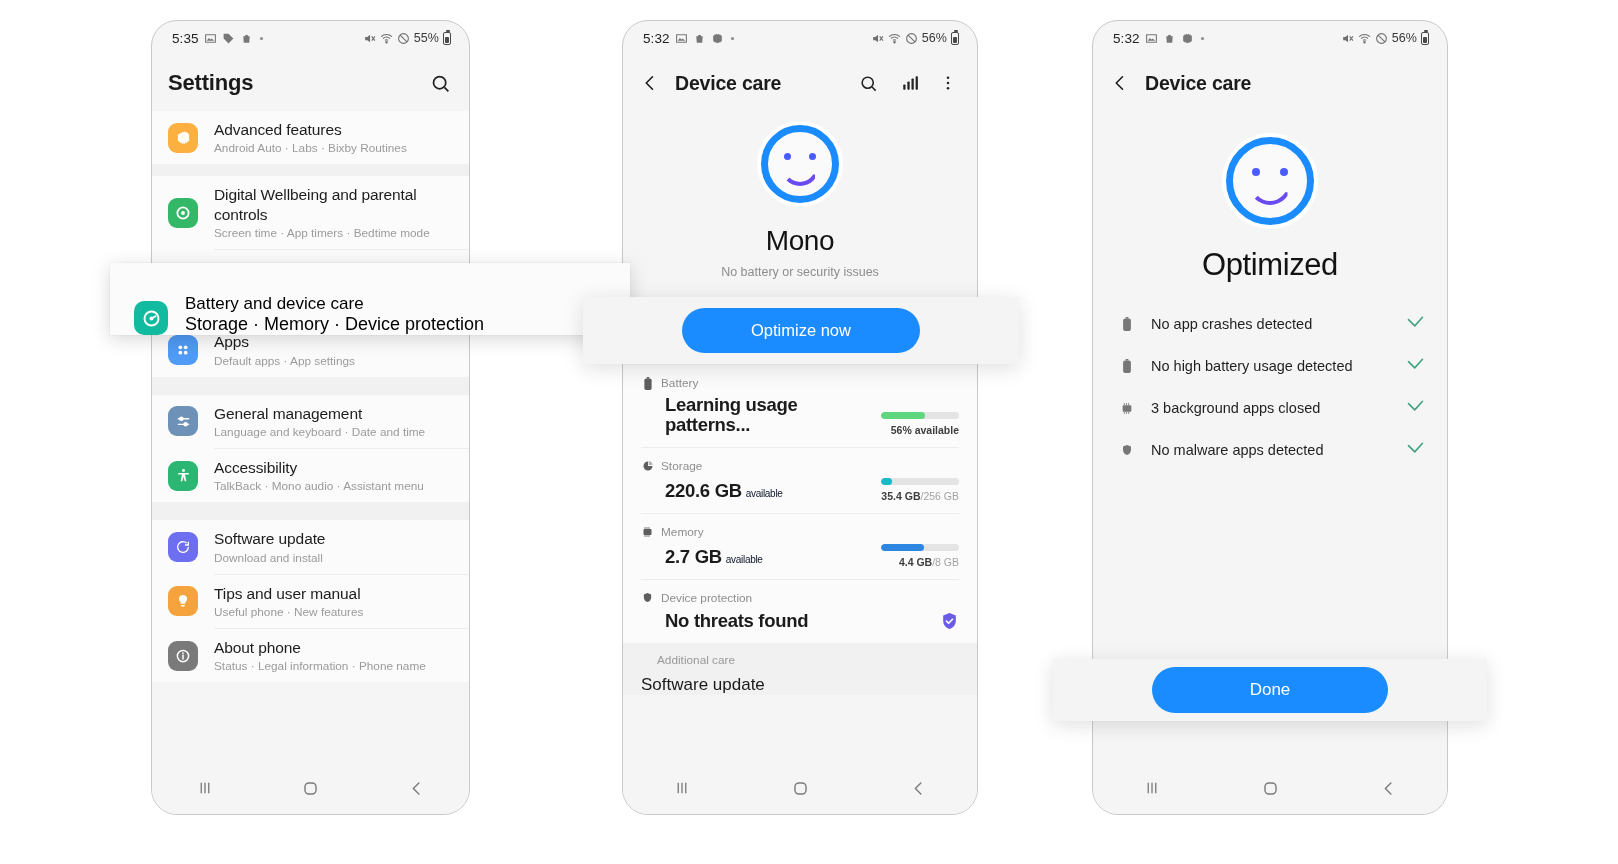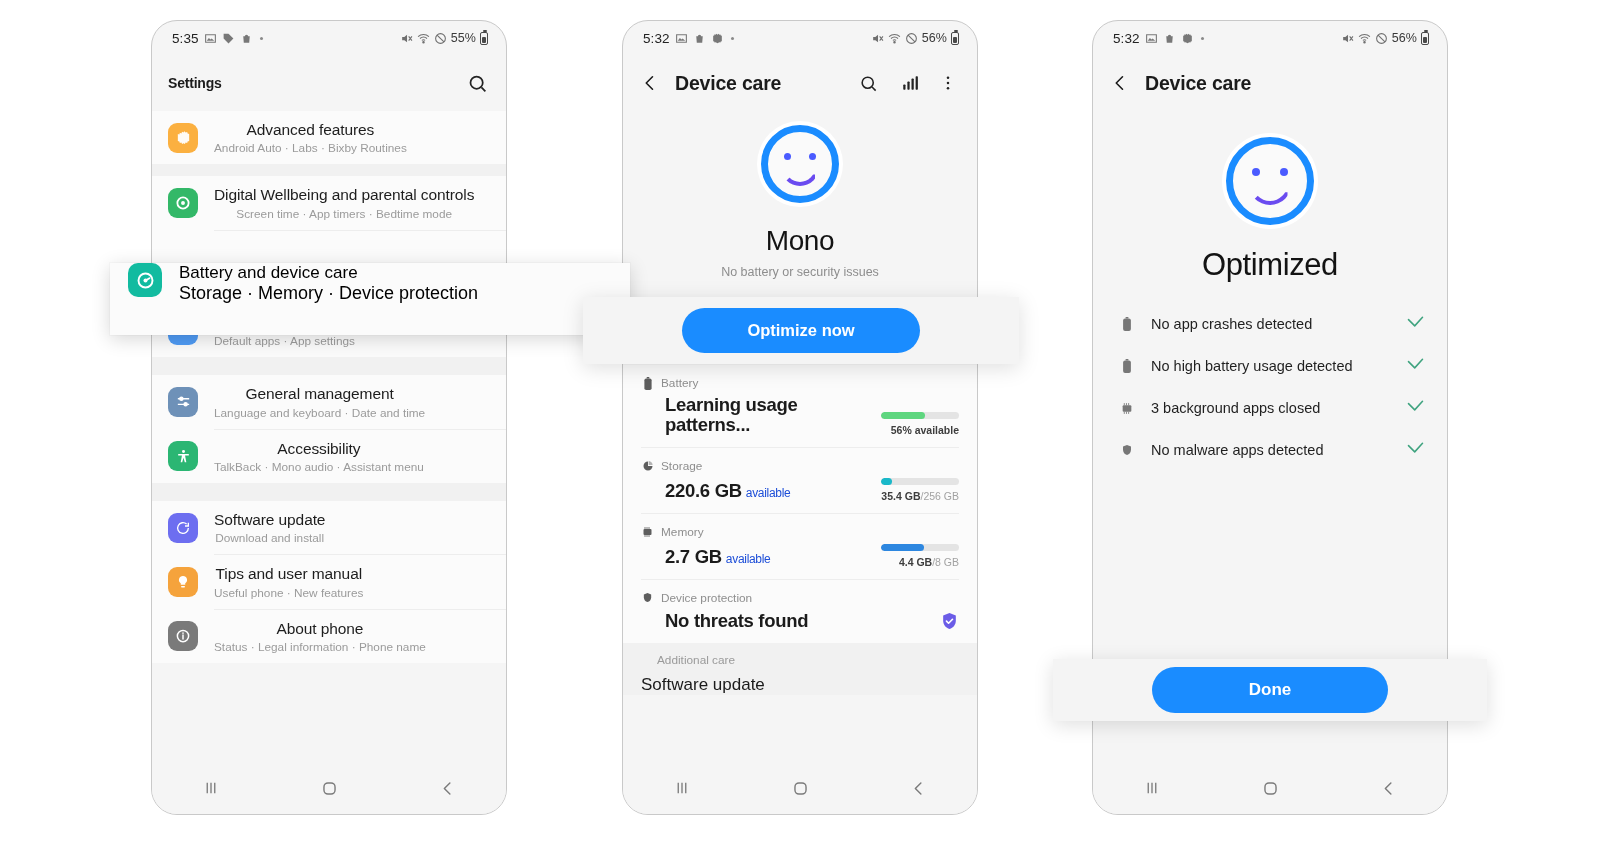--- a/index.html
+++ b/index.html
@@ -12,68 +12,68 @@
   .stage { position: relative; width: 1618px; height: 864px; background:#fff; }
 
   
   .phone {
     position: absolute;
     background: #f5f5f5;
     border: 1.5px solid #c9c9c9;
     border-radius: 26px;
     overflow: hidden;
   }
-  #phone1 { left: 151px; top: 20px;  width: 356px; height: 795px; }
+  #phone1 { left: 151px; top: 20px;  width: 319px; height: 795px; }
   #phone2 { left: 622px; top: 20px;  width: 356px; height: 795px; }
   #phone3 { left: 1092px;top: 20px;  width: 356px; height: 795px; }
 
   
   .statusbar {
     height: 34px; display: flex; align-items: center;
     padding: 0 18px 0 20px; font-size: 13.5px; color: #2b2b2b;
     letter-spacing: .1px;
   }
   .sb-left { display:flex; align-items:center; gap:5px; }
   .sb-time { font-size: 13.5px; color:#222; font-weight:400; }
   .sb-right { margin-left:auto; display:flex; align-items:center; gap:4px; font-size:12.5px; color:#3a3a3a;}
   .sb-ico { display:inline-block; width:13px; height:13px; opacity:.78; }
   .sb-dot { width:3px;height:3px;border-radius:50%;background:#8a8a8a;display:inline-block;margin-left:2px;}
   .sb-batt { width:8px;height:13px;border:1.5px solid #4a4a4a;border-radius:2px;position:relative;display:inline-block;}
   .sb-batt:before{content:"";position:absolute;top:-3px;left:2px;width:4px;height:2px;background:#4a4a4a;border-radius:1px;}
   .sb-batt:after{content:"";position:absolute;left:1px;right:1px;bottom:1px;height:6px;background:#4a4a4a;border-radius:1px;}
 
   
   .appbar { height: 56px; display: flex; align-items: center; padding: 0 16px; }
-  .appbar .title { font-size: 14px; font-weight: 700; color: #1b1b1b; letter-spacing:-.2px;}
+  .appbar .title { font-size: 22px; font-weight: 700; color: #1b1b1b; letter-spacing:-.2px;}
   .appbar.small .title { font-size: 19.5px; margin-left: 14px; }
   .appbar .spacer { flex: 1; }
   .ab-icon { width: 26px; height: 26px; display:flex; align-items:center; justify-content:center; color:#232323; margin-left: 16px;}
   .back-chevron { width: 22px; height: 22px; display:flex;align-items:center;justify-content:center;color:#1b1b1b;}
 
   
   .sgroup { background: #fbfbfb; }
   .sgroup + .gap { height: 12px; background: #f1f1f1; }
   .srow { display: flex; align-items: center; padding: 9px 18px 9px 16px; position: relative;}
   .srow .sicon {
     width: 30px; height: 30px; border-radius: 9px; flex: none;
     display:flex; align-items:center; justify-content:center; color:#fff;
     margin-right: 16px;
   }
-  .srow .stext { min-width:0;text-align:center; }
+  .srow .stext { min-width:0; }
   .srow .stitle { font-size: 15.5px; color: #1d1d1d; line-height:1.25; letter-spacing:-.1px;}
   .srow .ssub  { font-size: 11.8px; color: #9b9b9b; margin-top: 2px; white-space:nowrap;}
   .sdiv { height:1px; background:#ededed; margin-left: 62px; }
 
   
   .float-card {
     position: absolute; background:#fbfbfb; z-index: 30;
     box-shadow: 0 4px 18px rgba(0,0,0,.16), 0 0 0 1px rgba(0,0,0,.02);
   }
   #battery-card { left: 110px; top: 263px; width: 520px; height: 72px;
-    display:flex; align-items:flex-start; padding-left: 18px; }
+    display:flex; align-items:flex-end; padding-left: 24px; }
   #battery-card .sicon { width:34px;height:34px;border-radius:10px;margin-right:17px;}
   #battery-card .stitle{ font-size:17px; }
   #battery-card .ssub  { font-size:18px; }
 
   
   .navbar { position:absolute; left:0; right:0; bottom:0; height:52px;
             display:flex; align-items:center; justify-content:space-around;
             background:#f5f5f5; }
   .navbar .nb { color:#7b7b7b; display:flex; align-items:center; justify-content:center; width:60px;}
   .face-wrap { display:flex; flex-direction:column; align-items:center; }
@@ -98,34 +98,34 @@
 
   .cta-overlay {
     position:absolute; background:#f4f4f4; z-index: 30;
     box-shadow: 0 4px 20px rgba(0,0,0,.13);
     display:flex; align-items:center; justify-content:center;
   }
   #optimize-overlay { left: 583px; top: 297px; width: 436px; height: 67px; }
   #done-overlay     { left: 1053px; top: 659px; width: 434px; height: 62px; }
   .pill {
     background: #1a8cff; color:#fff; border:none; border-radius: 26px;
-    font-family:"Liberation Sans", sans-serif; font-weight:700;
+    font-family:"Liberation Sans", sans-serif; font-weight:400;
     cursor:pointer;
   }
   #optimize-btn { width: 238px; height: 45px; font-size: 16.5px; }
   #done-btn     { width: 236px; height: 46px; font-size: 17px; }
 
   
   .metrics { background:#fbfbfb; }
   .metric { padding: 11px 18px 11px 18px; position:relative; }
   .m-head { display:flex; align-items:center; gap:7px; font-size:11.8px; color:#8e8e8e; }
   .m-head .mi { width:13px;height:13px;display:flex;align-items:center;justify-content:center;color:#5e5e5e;}
   .m-main { display:flex; align-items:flex-end; margin-top:5px; }
   .m-val { font-size: 18.5px; font-weight:700; color:#1b1b1b; letter-spacing:-.3px; line-height:1.1;margin-left:24px;}
-  .m-val .unit { font-weight:400; font-size:12px; color:#1d4ed8; margin-left:4px;}
+  .m-val .unit { font-weight:400; font-size:10px; color:#0f172a; margin-left:4px;}
   .m-right { margin-left:auto; text-align:right; }
   .bar { width: 78px; height: 7px; border-radius:4px; background:#e4e4e4; overflow:hidden; margin-bottom:5px;}
   .bar > i { display:block; height:100%; border-radius:4px; }
   .m-cap { font-size: 10.5px; color:#3d3d3d; font-weight:700;}
   .m-cap .dim { color:#a2a2a2; font-weight:400;}
   .mdiv { height:1px; background:#ededed; margin: 0 18px; }
   .shield-ok { width:19px;height:22px;color:#6b5ce7;}
 
   .addcare { background:#f1f1f1; padding: 10px 34px 6px; font-size: 11.8px; color:#9a9a9a;}
   .addcare-row { background:#f1f1f1; padding: 2px 18px 0; font-size:17px; color:#1b1b1b; font-weight:400;}

